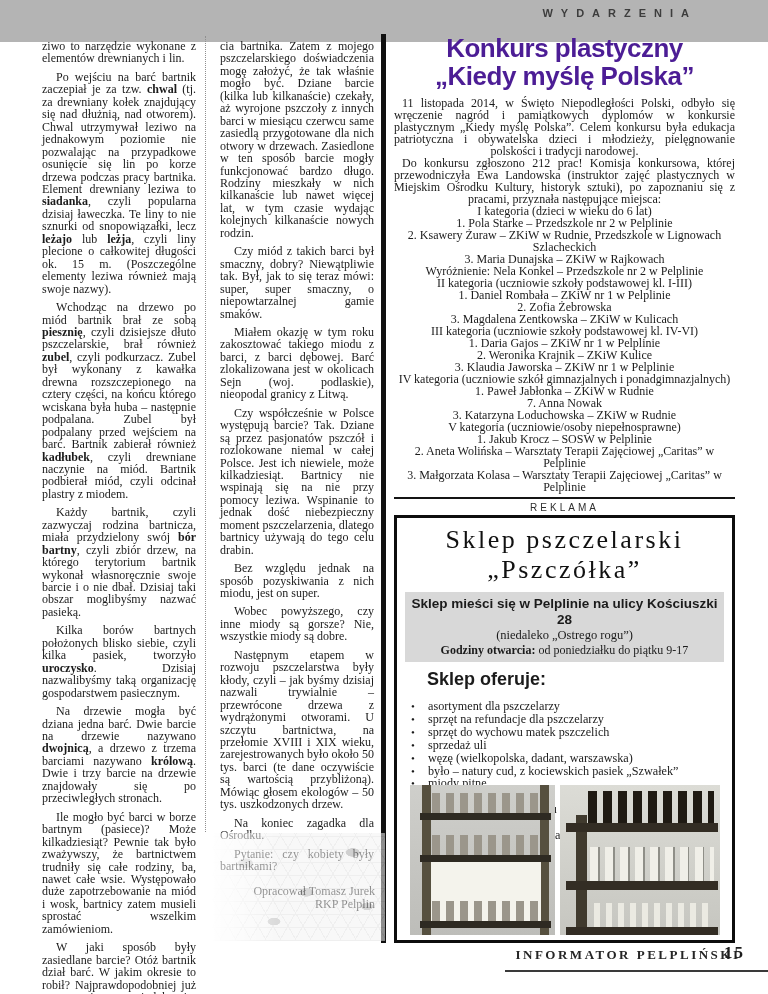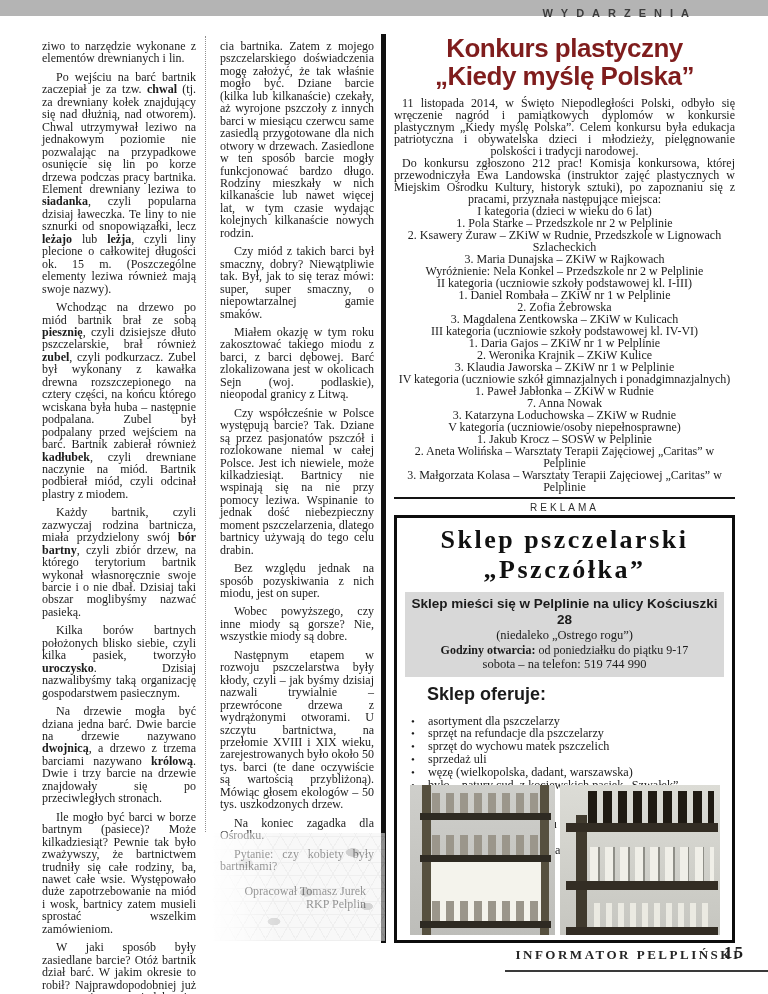--- a/index.html
+++ b/index.html
@@ -1,58 +1,58 @@
 <!DOCTYPE html>
 <html lang="pl"><head>
 <meta charset="utf-8">
 <style>
   html,body{margin:0;padding:0;background:#e8e8e8;}
   .page{position:relative;width:768px;height:994px;background:#ffffff;overflow:hidden;
         font-family:"Liberation Serif", serif;color:#1b1b1b;}
   
-  .header-bar{position:absolute;left:0;top:0;width:768px;height:16px;background:#b4b4b4;}
+  .header-bar{position:absolute;left:0;top:0;width:768px;height:42px;background:#b4b4b4;}
   .header-bar span{position:absolute;right:71px;top:7px;font-family:"Liberation Sans",sans-serif;
         font-size:11px;font-weight:bold;letter-spacing:8px;color:#3d3d3d;}
   
   .col{position:absolute;top:34px;-webkit-hyphens:auto;hyphens:auto;}
   .col1{left:36px;width:166px;}
   .col2{left:214px;width:166px;}
   .cpara{margin:6px;text-align:justify;text-indent:14px;font-size:12px;line-height:12.45px;}
   .col1 .cpara:first-child{text-indent:0;}
   .c2paras .cpara:first-child{text-indent:0;}
-  .byline{margin-top:12px;padding-right:14px;}
+  .byline{margin-top:12px;padding-right:5px;}
   .byline-line{margin:0;text-align:right;font-size:12px;line-height:13.5px;}
   .col-divider{position:absolute;left:205px;top:36px;height:796px;border-left:1px dotted #8f8f8f;}
   .vbar{position:absolute;left:381px;top:34px;width:5px;height:909px;background:#101010;}
   
   .bees{position:absolute;left:206px;top:833px;width:179px;height:108px;opacity:.55;
     background-color:#f4f4f4;
     background-image:
       linear-gradient(90deg,#ffffff 0 6px, rgba(255,255,255,.65) 30px, rgba(255,255,255,0) 70px),
       radial-gradient(ellipse 14px 9px at 22% 28%, #aeaeae 0 50%, transparent 56%),
       radial-gradient(ellipse 12px 8px at 56% 55%, #b8b8b8 0 50%, transparent 56%),
       radial-gradient(ellipse 13px 8px at 82% 18%, #ababab 0 50%, transparent 56%),
       radial-gradient(ellipse 12px 7px at 38% 82%, #bdbdbd 0 50%, transparent 56%),
       radial-gradient(ellipse 11px 7px at 90% 68%, #b4b4b4 0 50%, transparent 56%),
       repeating-linear-gradient(0deg,#e2e2e2 0 1px, transparent 1px 13px),
       repeating-linear-gradient(60deg,#e2e2e2 0 1px, transparent 1px 13px),
       repeating-linear-gradient(-60deg,#e2e2e2 0 1px, transparent 1px 13px);}
   
   .right-col{position:absolute;left:394px;top:34px;width:341px;height:909px;
         display:flex;flex-direction:column;}
   .r-title{font-family:"Liberation Sans",sans-serif;font-weight:bold;font-size:26px;
-        line-height:28px;text-align:center;letter-spacing:-0.5px;margin-bottom:7px;color:#7f1d1d;}
+        line-height:28px;text-align:center;letter-spacing:-0.5px;margin-bottom:7px;color:#4c1d95;}
   .rpara{margin:0;text-align:justify;text-align-last:center;text-indent:8px;
         font-size:12px;line-height:12px;}
   .rline{margin:0;text-align:center;font-size:12px;line-height:12px;}
   .rule-top{margin-top:4px;border-top:2.5px solid #141414;}
   .reklama{font-family:"Liberation Sans",sans-serif;font-size:10px;letter-spacing:3px;
         color:#2e2e2e;text-align:center;margin:3px 0 2px;}
   .ad-box{flex:1;position:relative;border:3.5px solid #0d0d0d;}
-  .ad-title{text-align:center;font-size:26px;letter-spacing:2.5px;font-weight:700;
+  .ad-title{text-align:center;font-size:26px;letter-spacing:2.5px;font-weight:400;
         margin-top:7px;color:#111;}
   .ad-gray{background:#d8d8d8;margin:7px 8px 0;padding:4px 2px 5px;text-align:center;}
   .ad-addr{font-family:"Liberation Sans",sans-serif;font-weight:bold;font-size:13.5px;line-height:16px;}
   .ad-note{font-size:12.5px;line-height:14.5px;}
   .ad-hours{font-size:12px;line-height:14.5px;}
   .offer-head{font-family:"Liberation Sans",sans-serif;font-weight:bold;font-size:18px;
         margin:7px 0 10px 30px;}
   .offer-list{margin:0 14px 0 14px;}
   .offer-item{position:relative;margin:0;padding-left:17px;font-size:12.2px;line-height:12.9px;}
   .offer-item::before{content:"•";position:absolute;left:0;top:0;font-size:11px;}
@@ -160,21 +160,20 @@
 
     <div class="rule-top"></div>
     <div class="reklama">REKLAMA</div>
 
     <div class="ad-box">
       <div class="ad-title">Sklep pszczelarski „Pszczółka”</div>
       <div class="ad-gray">
         <div class="ad-addr">Sklep mieści się w Pelplinie na ulicy Kościuszki 28</div>
         <div class="ad-note">(niedaleko „Ostrego rogu”)</div>
         <div class="ad-hours"><b>Godziny otwarcia:</b> <span>od poniedziałku do piątku 9-17</span></div>
-        <div class="ad-note">sobota – na telefon: 519 744 990</div>
       </div>
       <div class="offer-head">Sklep oferuje:</div>
       <div class="offer-list">
           <div class="offer-item">asortyment dla pszczelarzy</div>
           <div class="offer-item">sprzęt na refundacje dla pszczelarzy</div>
           <div class="offer-item">sprzęt do wychowu matek pszczelich</div>
           <div class="offer-item">sprzedaż uli</div>
           <div class="offer-item">węzę (wielkopolska, dadant, warszawska)</div>
           <div class="offer-item">było – natury cud, z kociewskich pasiek „Szwałek”</div>
           <div class="offer-item">miody pitne</div>

